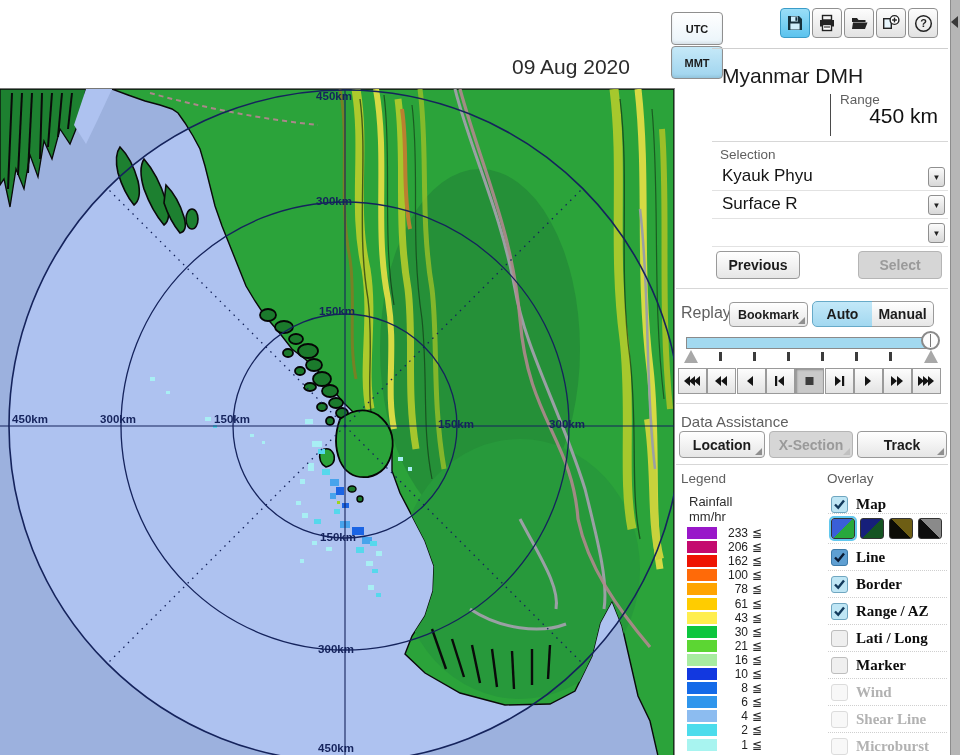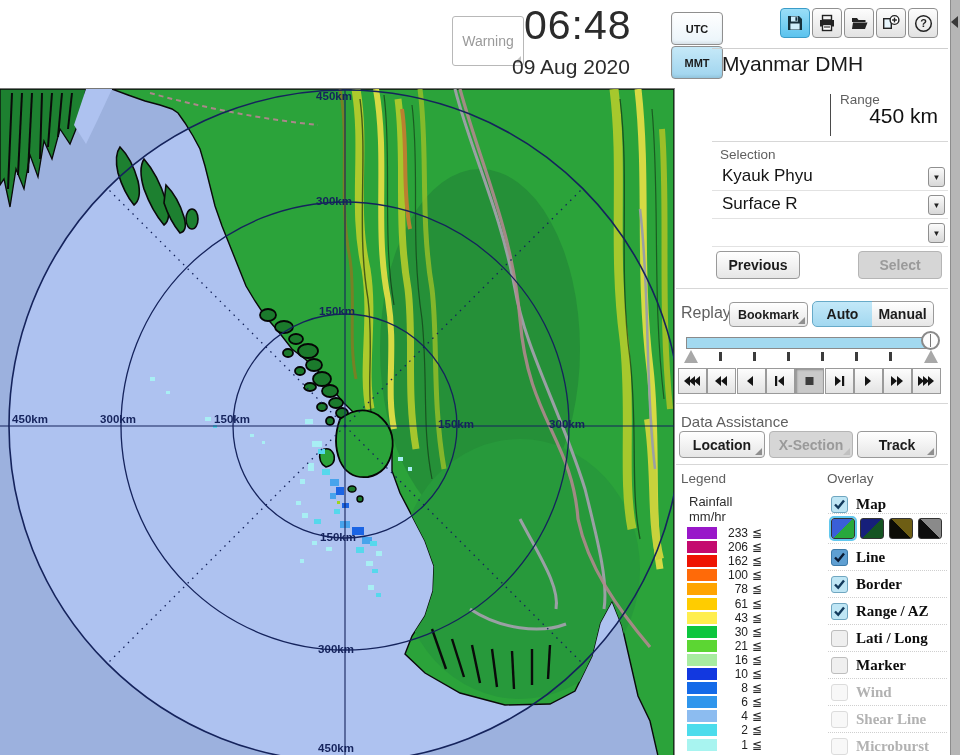--- a/index.html
+++ b/index.html
@@ -35,21 +35,21 @@
   .zoom-btn { position:absolute; left:676px; width:32px; height:31px; border:1px solid #8f8f8f; border-radius:4px; background:linear-gradient(#fdfdfd,#e4e4e4); display:flex; align-items:center; justify-content:center; }
   #zoom-track { position:absolute; left:688px; top:124px; width:8px; height:102px; background:#dcdcdc; border:1px solid #9a9a9a; border-radius:3px; }
   #zoom-handle { position:absolute; left:678px; top:228px; width:28px; height:13px; border:1px solid #8f8f8f; border-radius:3px; background:linear-gradient(#f8f8f8,#cfcfcf); }
 
   
   #side { position:absolute; left:674px; top:88px; width:276px; height:667px; background:#fff; border-left:1px solid #888; }
   .sec-label { position:absolute; color:#5f5f5f; font-size:13.5px; }
   .hline { position:absolute; height:1px; background:#d7d7d7; }
 
   #station-divider { position:absolute; left:712px; top:48px; width:236px; height:1px; background:#cfcfcf; }
-  #station-title { position:absolute; left:722px; top:52px; font-size:21px; color:#1a1a1a; }
+  #station-title { position:absolute; left:722px; top:64px; font-size:21px; color:#1a1a1a; }
 
   #range-divider { position:absolute; left:830px; top:94px; width:1px; height:42px; background:#4a4a4a; }
   #range-label { left:840px; top:92px; }
   #range-value { position:absolute; right:22px; top:104px; font-size:21px; color:#111; }
 
   .dd-row { position:absolute; left:712px; width:236px; height:28px; background:#fff; border-bottom:1px solid #e2e2e2; }
   .dd-text { position:absolute; left:10px; top:3px; font-size:17px; color:#141414; }
   .dd-btn { position:absolute; right:3px; top:4px; width:17px; height:20px; border:1px solid #8f8f8f; border-radius:3px; background:linear-gradient(#fbfbfb,#d8d8d8); display:flex; align-items:center; justify-content:center; font-size:8px; color:#222; }
 
   .push-btn { position:absolute; height:28px; border:1px solid #9a9a9a; border-radius:4px; background:linear-gradient(#ffffff,#e6e6e6); font-size:14px; font-weight:bold; color:#1c1c1c; display:flex; align-items:center; justify-content:center; }
@@ -86,26 +86,21 @@
 
   
   #edge-strip { position:absolute; left:950px; top:0; width:10px; height:755px; background:#b6b6b6; border-left:1px solid #8d8d8d; }
   #edge-arrow { position:absolute; left:951px; top:16px; width:0; height:0; border-top:6px solid transparent; border-bottom:6px solid transparent; border-right:7px solid #3a3a3a; }
 </style>
 </head>
 <body>
 
 <div id="header">
 
-  <div class="win-btn" id="warning-btn" style="left:452px; top:16px; width:72px; height:50px;">
-    <span>Warning</span>
-    <span class="fold lite"></span>
-  </div>
-
-  <div id="clock-time">06:48</div>
+
   <div id="clock-date">09 Aug 2020</div>
 
   <div class="tz-btn" id="tz-utc">UTC</div>
   <div class="tz-btn" id="tz-mmt">MMT</div>
 
   <div class="tool-btn active" style="left:780px;">
     <svg width="18" height="18" viewBox="0 0 18 18">
       <path d="M2 2 h11 l3 3 v11 h-14 z" fill="#16303c"></path>
       <rect x="5" y="2.5" width="7" height="5" fill="#cfeefc"></rect>
         <rect x="9.4" y="3.2" width="2" height="3.6" fill="#16303c"></rect>
@@ -450,21 +445,21 @@
     </svg>
   </div>
 <div class="push-btn" style="left: 679px; top: 431px; width: 86px; height: 27px;">
     <span>Location</span>
     <span class="fold"></span>
   </div>
 <div class="push-btn disabled" style="left: 769px; top: 431px; width: 84px; height: 27px;">
     <span>X-Section</span>
     <span class="fold lite"></span>
   </div>
-<div class="push-btn" style="left: 857px; top: 431px; width: 80px; height: 27px;">
+<div class="push-btn" style="left: 857px; top: 431px; width: 90px; height: 27px;">
     <span>Track</span>
     <span class="fold"></span>
   </div>
 <div class="lg-swatch" style="top: 527px; background: rgb(153, 23, 201);"></div>
 <div class="lg-val" style="top: 526px;">233</div>
 <div class="lg-le" style="top: 526px;">≦</div>
 <div class="lg-swatch" style="top: 541.1px; background: rgb(196, 10, 110);"></div>
 <div class="lg-val" style="top: 540.1px;">206</div>
 <div class="lg-le" style="top: 540.1px;">≦</div>
 <div class="lg-swatch" style="top: 555.2px; background: rgb(238, 20, 2);"></div>

